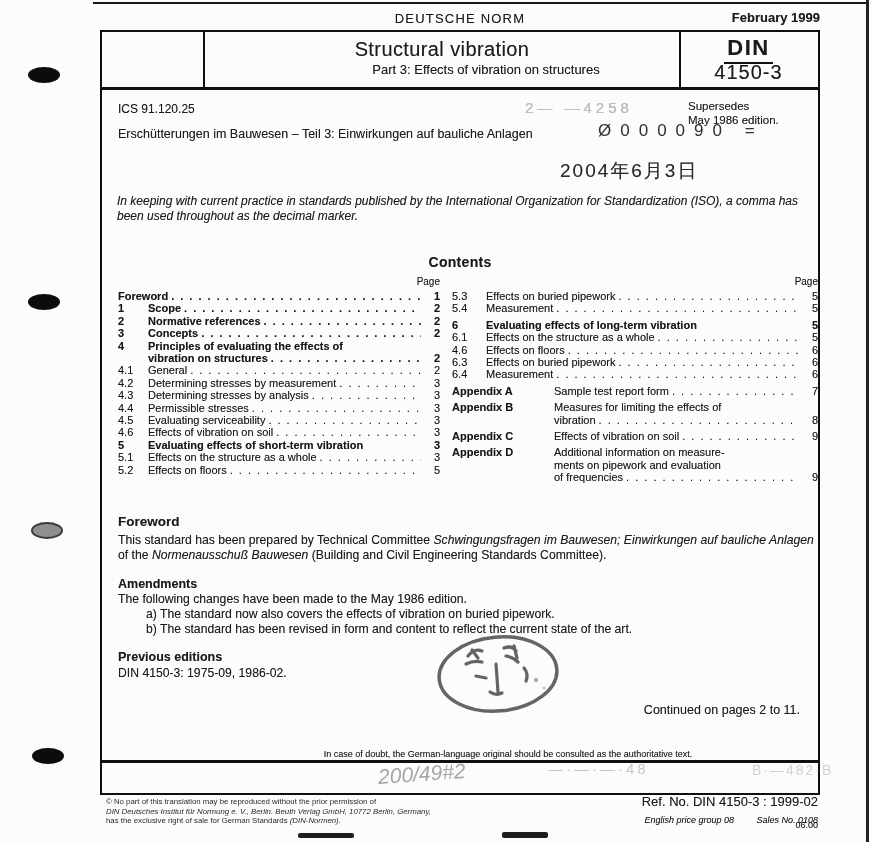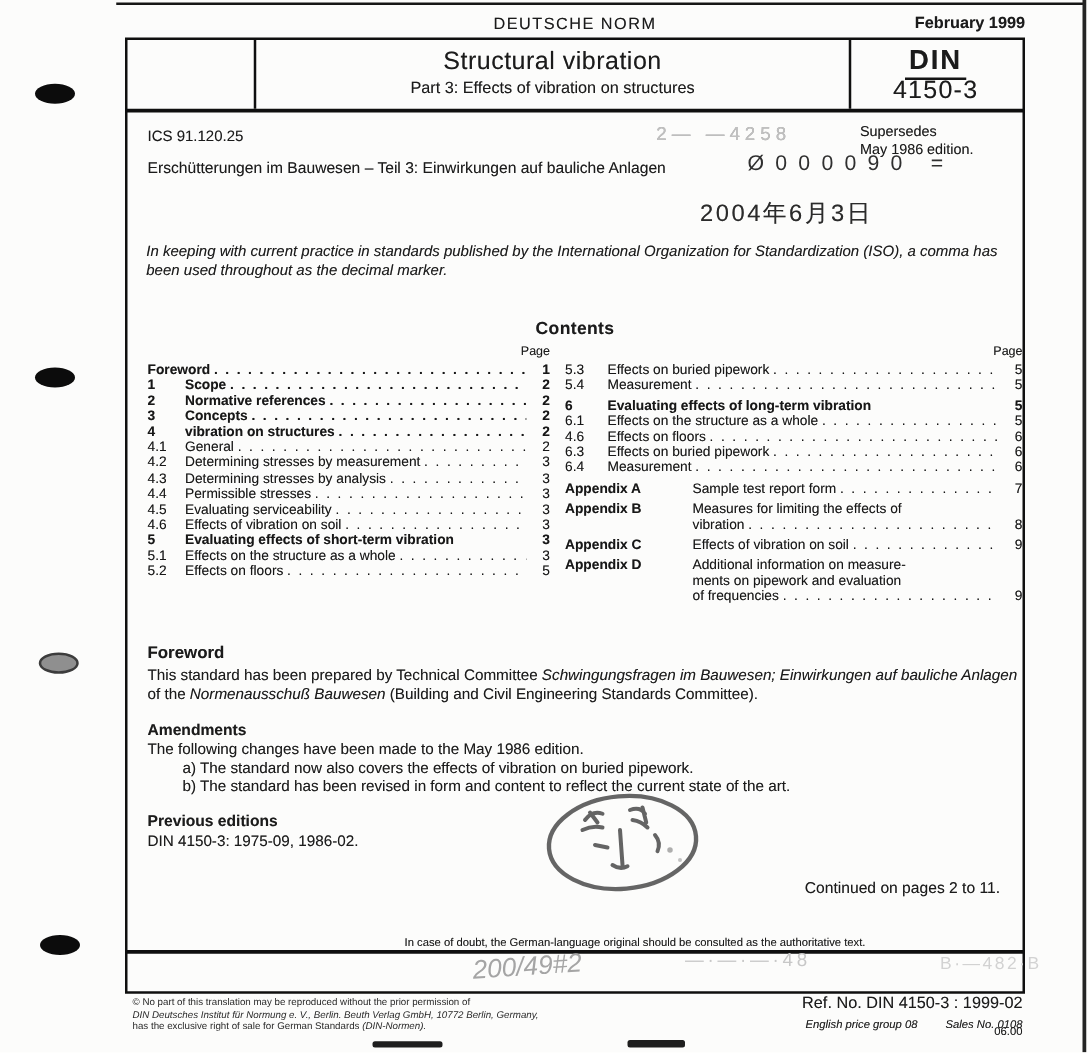--- a/index.html
+++ b/index.html
@@ -23,21 +23,21 @@
 
   
   .frame{left:100px;top:30px;width:716px;height:761px;border:2px solid #0f0f0f;}
   .vdiv{width:2px;background:#0f0f0f;}
   .hrule{left:100px;width:720px;background:#0f0f0f;}
 
   .masthead{font-size:13px;letter-spacing:1.2px;}
   .date-head{font-size:13px;font-weight:700;}
 
   .doc-title{font-size:20px;letter-spacing:.4px;}
-  .doc-subtitle{font-size:13px;}
+  .doc-subtitle{font-size:13px;padding-left:44px;}
   .din-logo{font-size:22px;font-weight:700;letter-spacing:1.5px;border-bottom:2px solid #141414;padding:0 3px 1px;display:inline-block;}
   .din-number{font-size:20px;letter-spacing:1px;}
 
   .small-meta{font-size:11.5px;line-height:13.5px;}
   .ics{font-size:12px;}
   .german{font-size:12.5px;line-height:15px;}
   .iso-note{font-size:12px;line-height:14.5px;font-style:italic;}
   .stamp-serial{font-size:17px;letter-spacing:9px;color:#2f2f2f;text-shadow:none;}
   .stamp-date{font-size:19px;letter-spacing:2px;color:#2b2b2b;}
   .stamp-faint-top{font-size:15px;letter-spacing:4px;color:#c0c0c0;}
@@ -154,20 +154,23 @@
           <div class="tline">
             <span class="ttext">Concepts</span>
             <span class="tdots">. . . . . . . . . . . . . . . . . . . . . . . . . . . . . . . . . . . . . . . . . . . . . . . . . . . . . . . . . . . . . . . . . . . . . . . . . . . . . . . . . . . . . . . . . . </span>
             <span class="tpg">2</span>
           </div>
         </div>
       </div>
       <div class="toc-row bold">
         <span class="tnum">4</span>
         <div class="tbody">
+          <div class="tline">
+            <span class="ttext">Principles of evaluating the effects of</span>
+          </div>
           <div class="tline">
             <span class="ttext">vibration on structures</span>
             <span class="tdots">. . . . . . . . . . . . . . . . . . . . . . . . . . . . . . . . . . . . . . . . . . . . . . . . . . . . . . . . . . . . . . . . . . . . . . . . . . . . . . . . . . . . . . . . . . </span>
             <span class="tpg">2</span>
           </div>
         </div>
       </div>
       <div class="toc-row">
         <span class="tnum">4.1</span>
         <div class="tbody">

